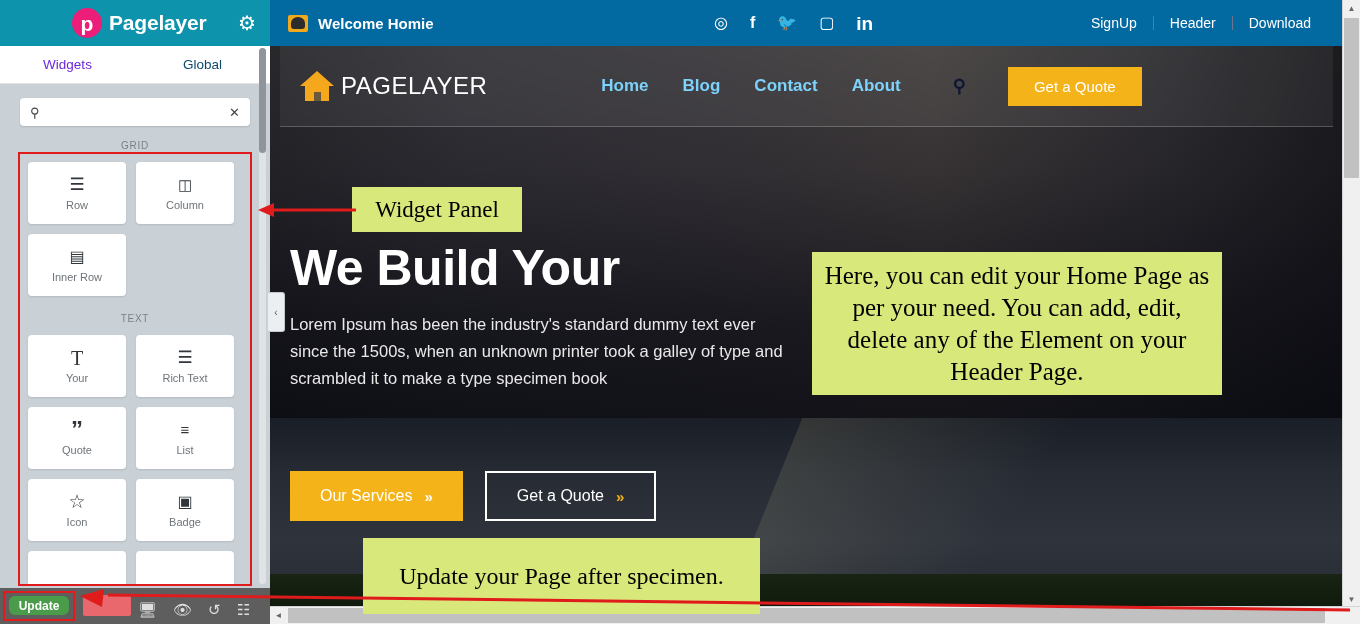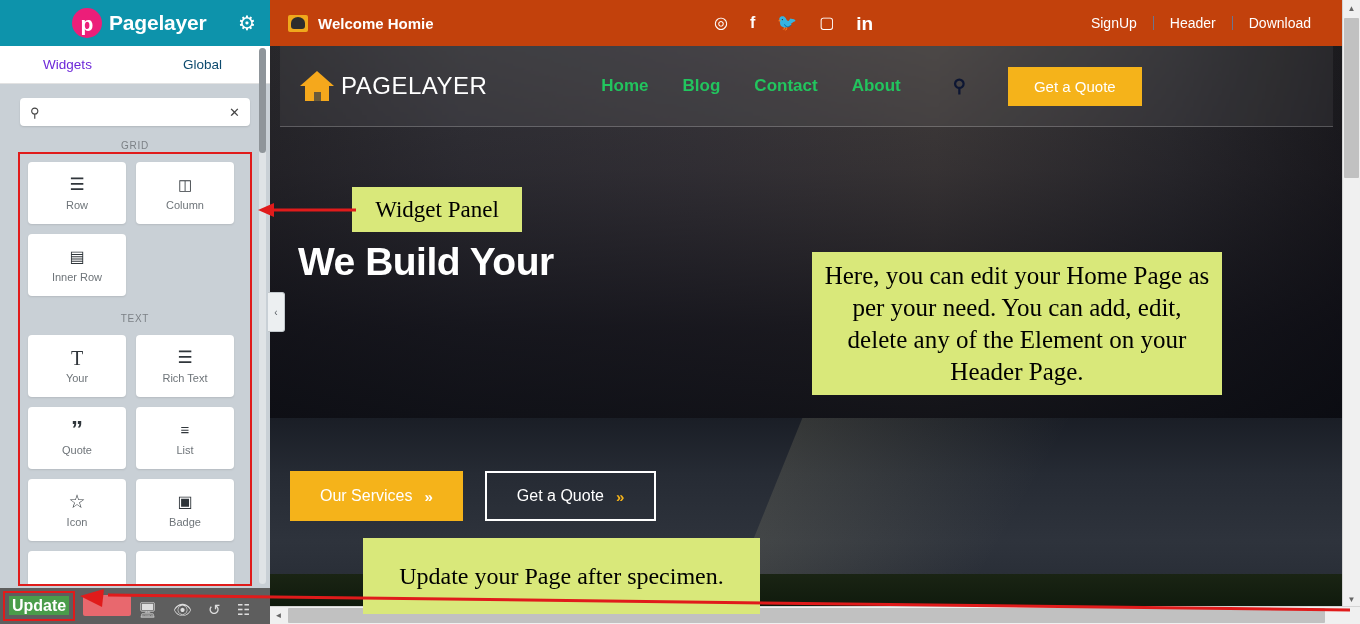--- a/index.html
+++ b/index.html
@@ -31,27 +31,27 @@
   .wcard{width:98px;height:62px;background:#fff;border-radius:4px;display:flex;flex-direction:column;align-items:center;justify-content:center;gap:5px;box-shadow:0 1px 2px rgba(0,0,0,.10);cursor:pointer;}
   .wcard .wi{font-size:17px;color:#30363b;line-height:1;height:19px;display:flex;align-items:center;}
   .wcard .wl{font-size:11px;color:#6e7479;}
   .sec-label{width:100%;text-align:center;font-size:10px;letter-spacing:.7px;color:#7c8186;margin:7px 0 1px 0;}
   
   #sb-scrollbar{position:absolute;right:4px;top:48px;width:7px;height:105px;background:#8f959a;border-radius:4px;}
   #sb-track{position:absolute;right:4px;top:48px;width:7px;height:536px;background:#dfe3e6;border-radius:4px;}
   
   #pl-bottom{position:absolute;left:0;bottom:0;width:270px;height:36px;background:#5e5e5e;display:flex;align-items:center;}
   #update-hl{position:absolute;left:3px;bottom:3px;width:72px;height:30px;border:2px solid #e01b1b;box-sizing:border-box;}
-  #update-btn{position:absolute;left:9px;bottom:9px;width:60px;height:19px;background:#4a9c4a;color:#fff;font-size:16px;font-weight:bold;display:flex;align-items:center;justify-content:center;border-radius:0;cursor:pointer;}
+  #update-btn{position:absolute;left:9px;bottom:9px;width:60px;height:19px;background:#4a9c4a;color:#fff;font-size:12px;font-weight:bold;display:flex;align-items:center;justify-content:center;border-radius:6px;cursor:pointer;}
   #red-btn{position:absolute;left:83px;bottom:8px;width:48px;height:21px;background:#e8686e;border-radius:2px;cursor:pointer;}
   #tool-icons{position:absolute;left:138px;bottom:7px;display:flex;gap:16px;align-items:center;color:#dedede;font-size:15px;}
   #tool-icons div{cursor:pointer;line-height:1;}
   
   #preview{position:absolute;left:270px;top:0;width:1073px;height:608px;overflow:hidden;background:#0c1430;}
-  #topnav{height:46px;background:#c2410c;display:flex;align-items:center;position:relative;}
+  #topnav{height:46px;background:#0369a1;display:flex;align-items:center;position:relative;}
   #tn-left{display:flex;align-items:center;gap:10px;margin-left:18px;}
   #tn-env{width:20px;height:17px;background:#f0a81c;border-radius:2px;position:relative;}
   #tn-env:after{content:"";position:absolute;left:3px;top:2px;width:14px;height:12px;border-radius:50% 50% 3px 3px;background:#0b1630;opacity:.85;}
   #tn-welcome{color:#fff;font-size:15px;font-weight:bold;}
   #tn-social{position:absolute;left:444px;display:flex;gap:22px;align-items:center;color:#fff;}
   #tn-social div{font-size:16px;line-height:1;cursor:pointer;}
   #tn-right{position:absolute;right:16px;display:flex;align-items:center;gap:0;color:#fff;font-size:14px;}
   #tn-right a{color:#fff;text-decoration:none;padding:0 16px;cursor:pointer;}
   .tn-sep{width:1px;height:14px;background:#6b7490;}
   
@@ -66,25 +66,25 @@
   #road:before{content:"";position:absolute;left:46%;bottom:0;width:60%;height:100%;background:linear-gradient(100deg,rgba(210,200,150,.14) 0%,rgba(210,200,150,0) 40%);transform:skewX(-22deg);}
   #grass{position:absolute;left:0;bottom:0;width:100%;height:34px;background:linear-gradient(180deg,#1a2414 0%,#0f1a0c 100%);}
   #headerbar{position:absolute;left:10px;top:0;width:1053px;height:80px;background:rgba(255,255,255,.06);backdrop-filter:blur(1px);display:flex;align-items:center;border-bottom:1px solid rgba(255,255,255,.22);}
   #hb-logo{display:flex;align-items:center;gap:7px;margin-left:20px;}
   #home-icon{width:34px;height:30px;position:relative;}
   #home-icon:before{content:"";position:absolute;left:0;top:0;width:0;height:0;border-left:17px solid transparent;border-right:17px solid transparent;border-bottom:15px solid #f5a81c;}
   #home-icon:after{content:"";position:absolute;left:5px;top:14px;width:24px;height:16px;background:#f5a81c;}
   #home-door{position:absolute;left:14px;bottom:0;width:7px;height:9px;background:#6a5a3a;z-index:3;}
   #hb-text{color:#fff;font-size:24px;letter-spacing:.5px;}
   #hb-nav{display:flex;gap:34px;margin-left:114px;}
-  #hb-nav a{color:#22c55e;font-size:17px;font-weight:bold;text-decoration:none;cursor:pointer;}
+  #hb-nav a{color:#7dd3fc;font-size:17px;font-weight:bold;text-decoration:none;cursor:pointer;}
   #hb-search{margin-left:52px;font-size:18px;color:#0d1633;font-weight:bold;cursor:pointer;}
   #hb-quote{margin-left:42px;background:#f5b31a;color:#fff;font-size:15px;padding:11px 26px;cursor:pointer;}
   #hero-copy{position:absolute;left:20px;top:195px;width:540px;}
-  #h-line1{color:#fff;font-size:39px;font-weight:bold;line-height:1.08;letter-spacing:-.5px;margin-left:8px;}
+  #h-line1{color:#fff;font-size:50px;font-weight:bold;line-height:1.08;letter-spacing:-.5px;}
   #h-line2{color:#f5b31a;font-size:46px;font-weight:bold;line-height:1.08;letter-spacing:-.5px;margin-top:6px;}
   #h-para{color:#e9e9ea;font-size:16.5px;line-height:1.65;margin-top:16px;width:505px;}
   #hero-btns{position:absolute;left:20px;top:425px;display:flex;gap:22px;}
   #btn-services{background:#f5b31a;color:#fff;font-size:16px;padding:16px 30px;display:flex;align-items:center;gap:12px;cursor:pointer;}
   #btn-quote{border:2px solid #fff;color:#fff;font-size:16px;padding:14px 30px;display:flex;align-items:center;gap:12px;cursor:pointer;}
   .chev{font-weight:bold;font-size:15px;}
   #btn-quote .chev{color:#f5b31a;}
   
   #collapse-handle{position:absolute;left:268px;top:292px;width:16px;height:38px;background:#eceff1;border:1px solid #c2c8cc;border-left:0;border-radius:0 3px 3px 0;display:flex;align-items:center;justify-content:center;font-size:10px;color:#5a6066;cursor:pointer;z-index:30;}
   
@@ -148,20 +148,21 @@
         <a>Blog</a>
         <a>Contact</a>
         <a>About</a>
       </div>
       <div id="hb-search">⚲</div>
       <div id="hb-quote">Get a Quote</div>
     </div>
 
     <div id="hero-copy">
       <div id="h-line1">We Build Your</div>
+      <div id="h-para">Lorem Ipsum has been the industry's standard dummy text ever since the 1500s, when an unknown printer took a galley of type and scrambled it to make a type specimen book</div>
     </div>
 
     <div id="hero-btns">
       <div id="btn-services">
         <span>Our Services</span>
         <span class="chev">»</span>
       </div>
       <div id="btn-quote">
         <span>Get a Quote</span>
         <span class="chev">»</span>

